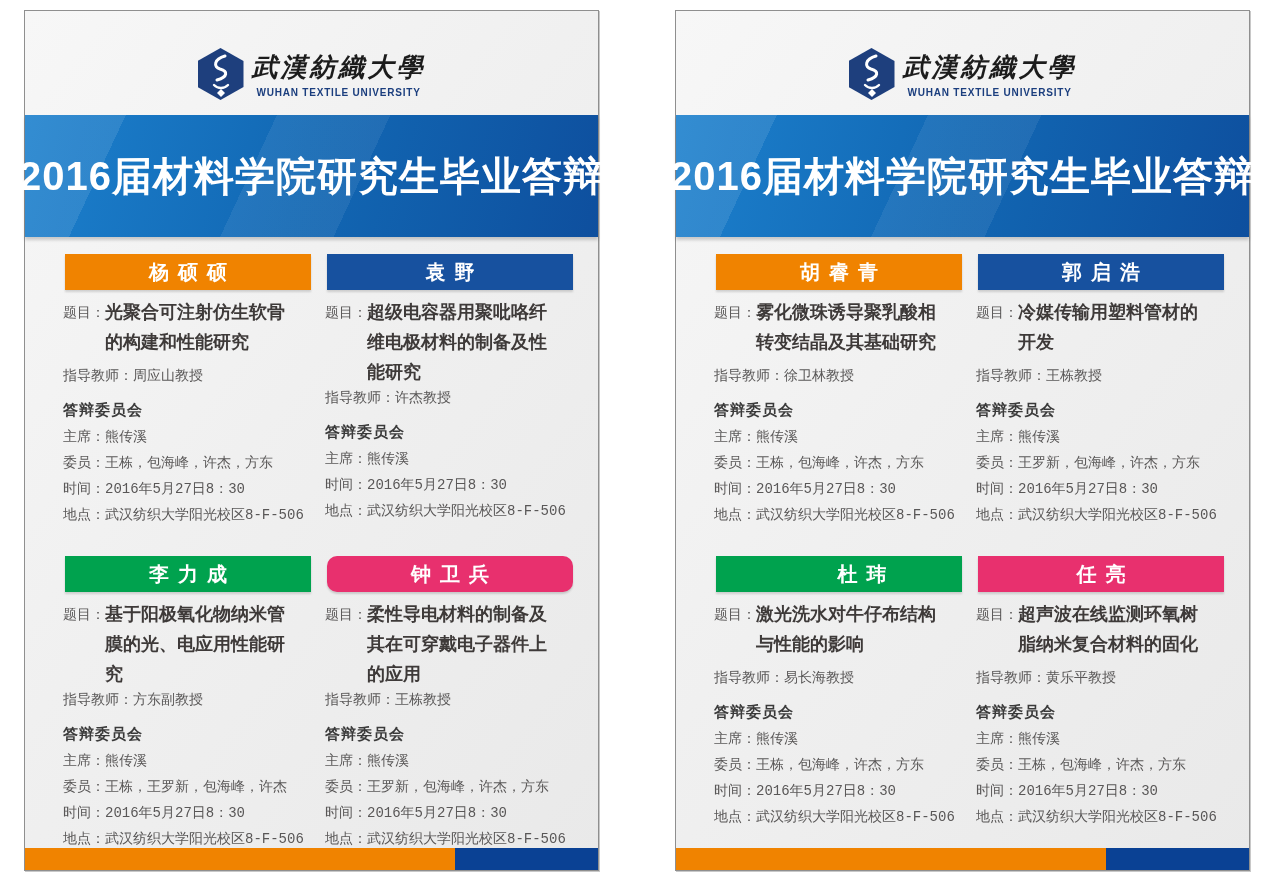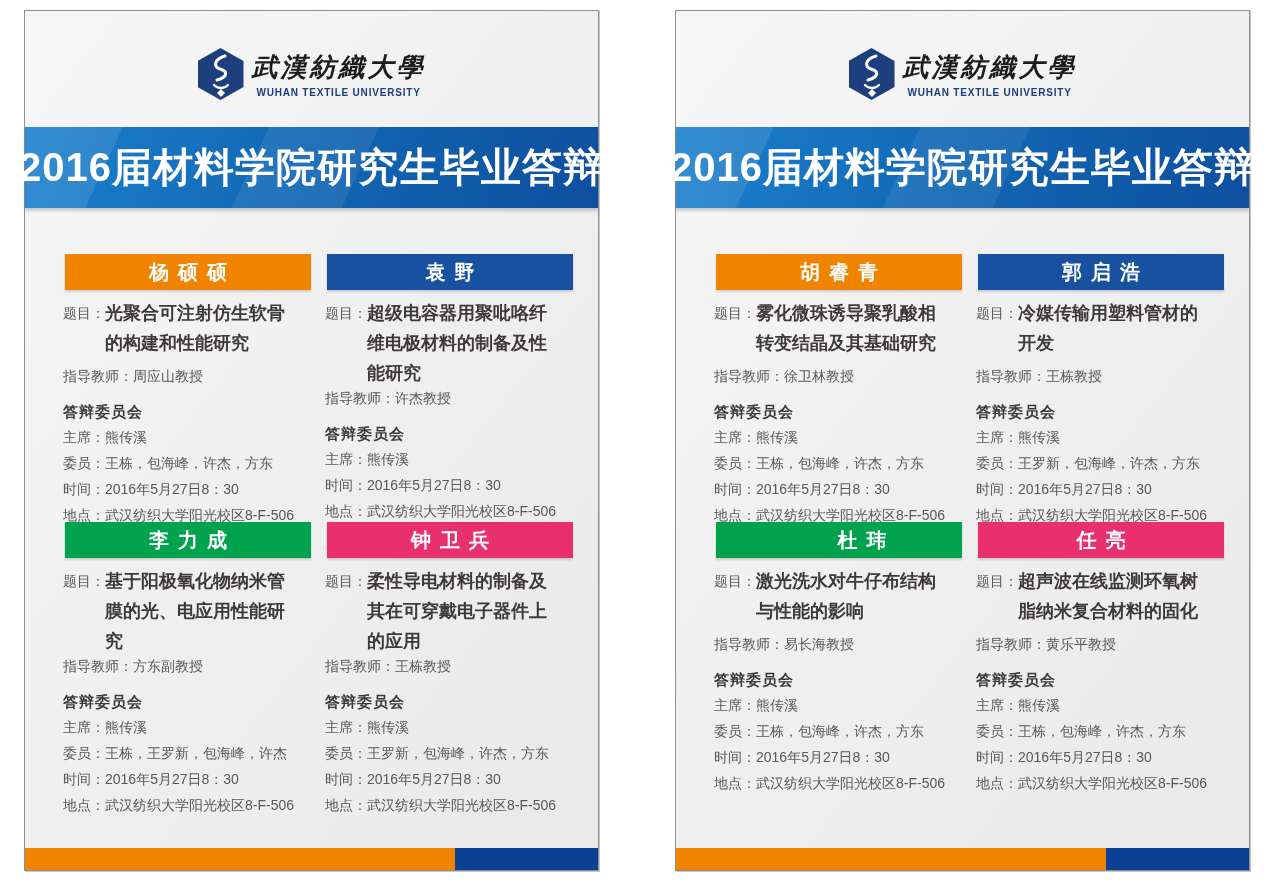--- a/index.html
+++ b/index.html
@@ -19,35 +19,35 @@
   .hexagon { width:46px; height:52px; background:#1e3f7d; flex:0 0 auto;
              clip-path:polygon(50% 0,100% 25%,100% 75%,50% 100%,0 75%,0 25%);
              display:flex; align-items:center; justify-content:center; }
   .logo-text { margin-left:8px; text-align:center; }
   .logo-zh { font-family:"DejaVu Serif", serif; font-style:italic; font-weight:bold;
              font-size:26px; color:#1c1c1c; letter-spacing:3px; white-space:nowrap; }
   .logo-en { font-family:Liberation Sans, sans-serif; font-size:10px; font-weight:bold;
              color:#1b3e7e; letter-spacing:0.8px; margin-top:2px; white-space:nowrap; }
 
   
-  .title-banner { position:relative; margin-top:20px; height:81px;
+  .title-banner { position:relative; margin-top:8px; height:122px;
                   background:linear-gradient(105deg,#1c80cd 0%,#1268b4 48%,#0e4f9e 100%);
                   display:flex; align-items:center; justify-content:center;
                   box-shadow:0 3px 3px rgba(0,0,0,0.18); }
   .title-banner::before { content:""; position:absolute; inset:0;
                   background:linear-gradient(115deg, rgba(255,255,255,0.10) 0 16%,
                              rgba(255,255,255,0) 16% 40%, rgba(255,255,255,0.07) 40% 58%,
                              rgba(255,255,255,0) 58%); }
   .title-banner h1 { position:relative; color:#ffffff; font-size:40px; font-weight:bold;
                      letter-spacing:1px; white-space:nowrap; }
 
   
   .cards { position:absolute; top:243px; left:38px;
            display:grid; grid-template-columns:252px 252px; column-gap:10px; }
-  .card { height:268px; overflow:visible; }
+  .card { height:302px; overflow:visible;font-family:Liberation Mono, monospace; }
   .name-banner { width:246px; height:36px; margin-left:2px;
                  display:flex; align-items:center; justify-content:center;
                  box-shadow:0 2px 2px rgba(0,0,0,0.15); }
   .name-banner span { color:#ffffff; font-size:20px; font-weight:bold;
                       letter-spacing:0.45em; text-indent:0.45em; white-space:nowrap; }
   .topic-row { display:flex; margin-top:8px; min-height:68px; align-items:flex-start; }
   .topic-label { flex:0 0 auto; font-size:14px; color:#595757; line-height:30px; }
   .topic-text  { font-size:18px; font-weight:bold; color:#3e3a39; line-height:30px;
                  width:190px; }
   .advisor-row { font-size:14px; color:#595757; line-height:20px; }
@@ -122,21 +122,21 @@
     </div>
     <div class="advisor-row"><span>指导教师：</span><span>方东副教授</span></div>
     <div class="committee-heading">答辩委员会</div>
     <div class="info-row"><span>主席：</span><span>熊传溪</span></div>
     <div class="info-row"><span>委员：</span><span>王栋，王罗新，包海峰，许杰</span></div>
     <div class="info-row"><span>时间：</span><span>2016年5月27日8：30</span></div>
     <div class="info-row"><span>地点：</span><span>武汉纺织大学阳光校区8-F-506</span></div>
   </div>
 
   <div class="card">
-    <div class="name-banner" style="background: rgb(232, 48, 110);">
+    <div class="name-banner" style="background: rgb(232, 48, 110); border-radius: 10px;">
       <span>钟卫兵</span>
     </div>
     <div class="topic-row">
       <span class="topic-label">题目：</span>
       <span class="topic-text">柔性导电材料的制备及其在可穿戴电子器件上的应用</span>
     </div>
     <div class="advisor-row"><span>指导教师：</span><span>王栋教授</span></div>
     <div class="committee-heading">答辩委员会</div>
     <div class="info-row"><span>主席：</span><span>熊传溪</span></div>
     <div class="info-row"><span>委员：</span><span>王罗新，包海峰，许杰，方东</span></div>

